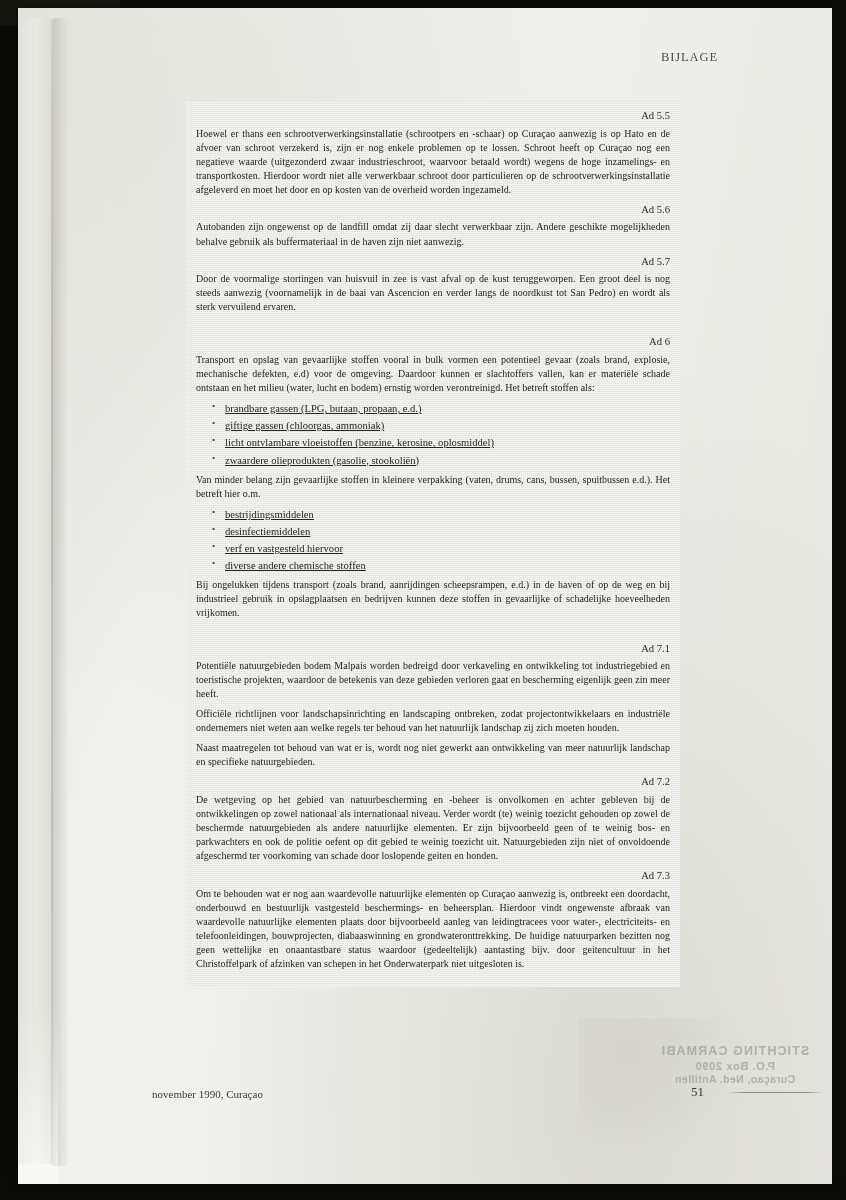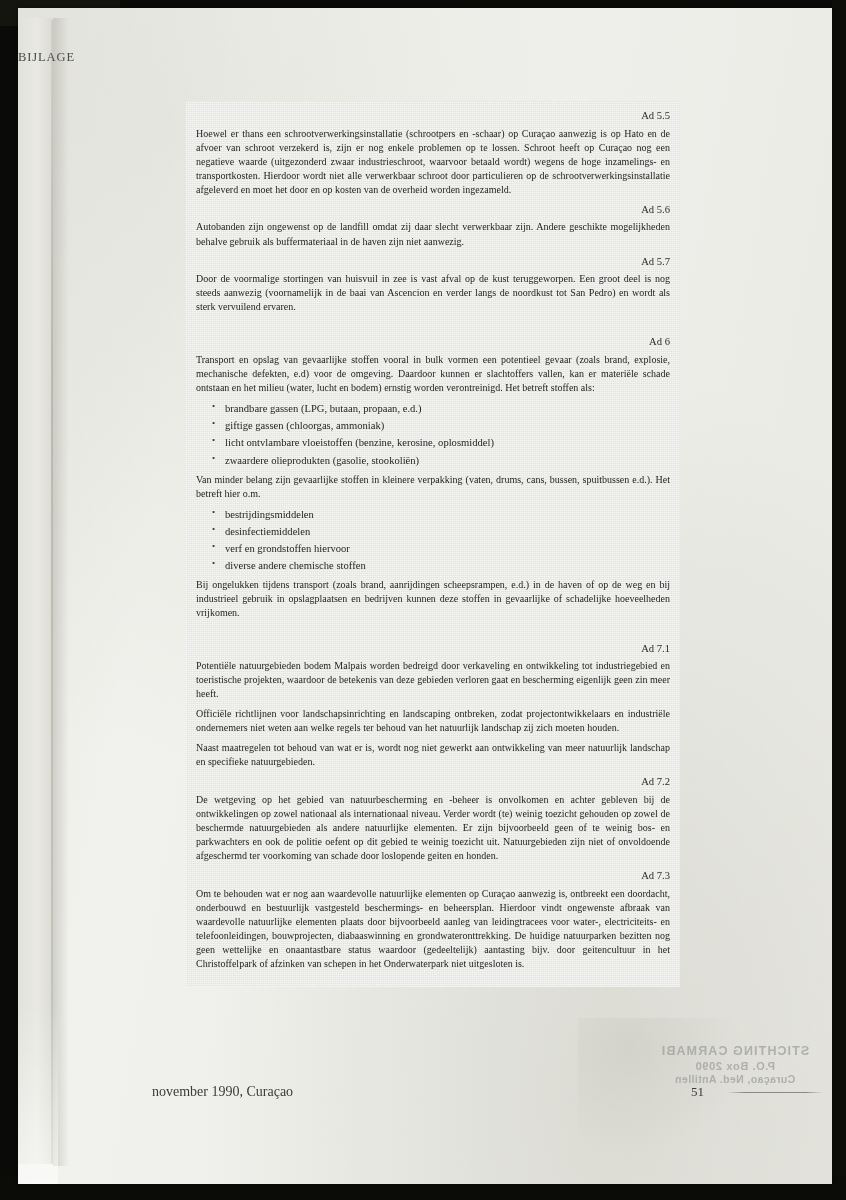--- a/index.html
+++ b/index.html
@@ -84,20 +84,21 @@
     left: 0px; bottom: 0px;
     width: 40px; height: 180px;
     background: linear-gradient(0deg, rgba(255,255,255,0.55) 0%, rgba(255,255,255,0) 100%);
   }
 
   
   .running-head {
     position: absolute;
     left: 0; top: 42px;
     width: 814px;
+    text-align: right;
     padding-right: 114px;
     box-sizing: border-box;
     font-size: 12.5px;
     letter-spacing: 0.9px;
     color: #4a4a47;
     font-family: "Liberation Serif", "DejaVu Serif", serif;
   }
 
   
   .body-block {
@@ -136,36 +137,37 @@
     list-style: none;
     margin: 1px 0 4px 0;
     padding: 0 0 0 16px;
   }
   ul.bullets li {
     position: relative;
     font-size: 10.6px;
     line-height: 1.62;
     color: #242422;
     padding-left: 13px;
+    text-decoration: underline;
   }
   ul.bullets li::before {
     content: "\2022";
     position: absolute;
     left: 0;
     top: -1px;
     font-size: 9px;
     color: #33332f;
   }
 
   
   .footer-left {
     position: absolute;
     left: 134px;
     bottom: 84px;
-    font-size: 14px;
+    font-size: 11px;
     color: #3b3b38;
   }
   .footer-page {
     position: absolute;
     left: 673px;
     bottom: 84px;
     font-size: 13px;
     color: #3b3b38;
   }
   .footer-rule {
@@ -261,21 +263,21 @@
         <li>giftige gassen (chloorgas, ammoniak)</li>
         <li>licht ontvlambare vloeistoffen (benzine, kerosine, oplosmiddel)</li>
         <li>zwaardere olieprodukten (gasolie, stookoliën)</li>
       </ul>
 
       <p class="para tight">Van minder belang zijn gevaarlijke stoffen in kleinere verpakking (vaten, drums, cans, bussen, spuitbussen e.d.). Het betreft hier o.m.</p>
 
       <ul class="bullets">
         <li>bestrijdingsmiddelen</li>
         <li>desinfectiemiddelen</li>
-        <li>verf en grondstoffen hiervoor</li>
+        <li>verf en vastgesteld hiervoor</li>
         <li>diverse andere chemische stoffen</li>
       </ul>
 
       <p class="para">Bij ongelukken tijdens transport (zoals brand, aanrijdingen scheepsrampen, e.d.) in de haven of op de weg en bij industrieel gebruik in opslagplaatsen en bedrijven kunnen deze stoffen in gevaarlijke of schadelijke hoeveelheden vrijkomen.</p>
 
       <div class="sec-gap-lg"></div>
 
       <p class="sec-label">Ad 7.1</p>
       <p class="para">Potentiële natuurgebieden bodem Malpais worden bedreigd door verkaveling en ontwikkeling tot industriegebied en toeristische projekten, waardoor de betekenis van deze gebieden verloren gaat en bescherming eigenlijk geen zin meer heeft.</p>
       <p class="para">Officiële richtlijnen voor landschapsinrichting en landscaping ontbreken, zodat projectontwikkelaars en industriële ondernemers niet weten aan welke regels ter behoud van het natuurlijk landschap zij zich moeten houden.</p>

